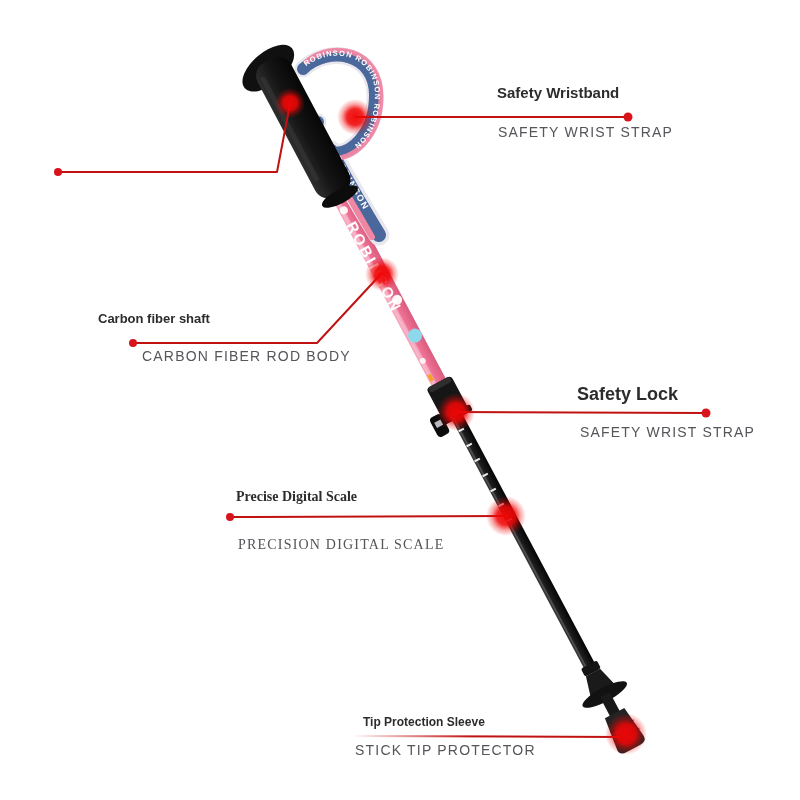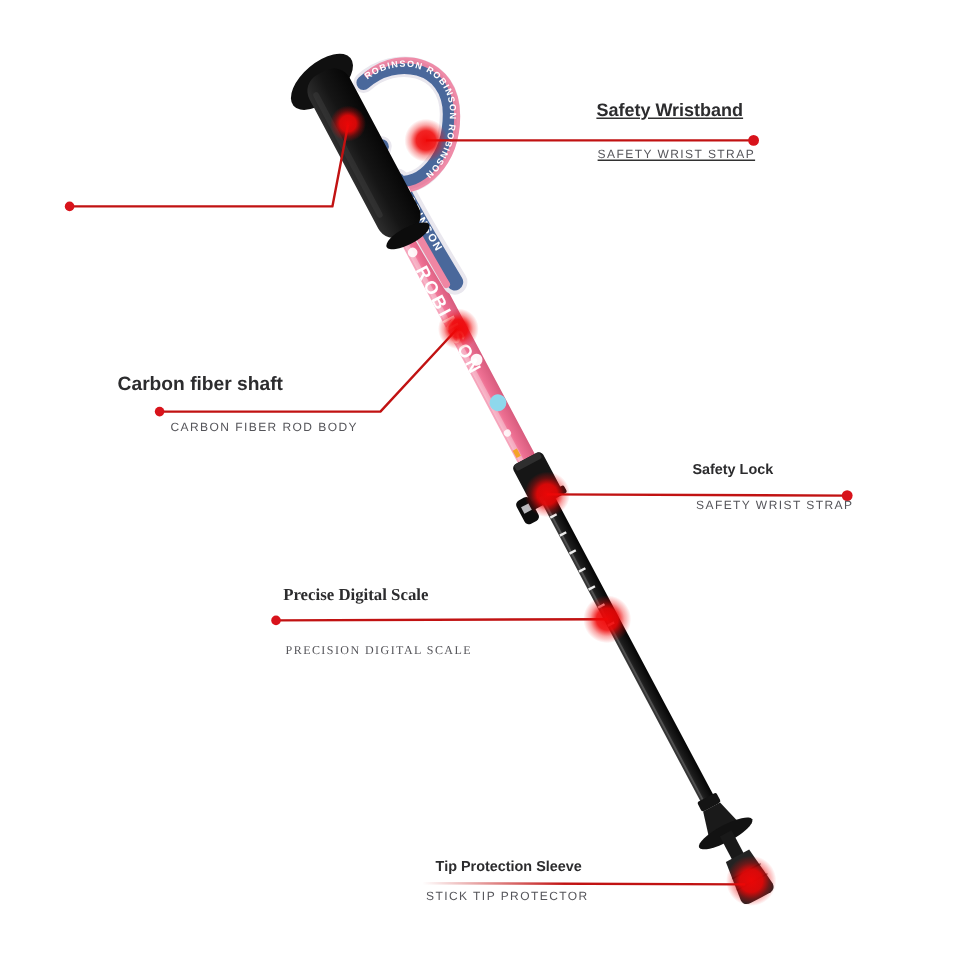--- a/index.html
+++ b/index.html
@@ -12,21 +12,21 @@
     --strap-pink:#ef86a3;
     --shaft-pink:#ee7093;
     --pole-black:#191919;
   }
   html,body{margin:0;padding:0;}
   body{background:#ffffff;font-family:"Liberation Sans","DejaVu Sans",sans-serif;}
   #stage{position:relative;width:800px;height:800px;background:#ffffff;overflow:hidden;}
   #pole-svg{position:absolute;left:0;top:0;}
   .annotation{position:absolute;white-space:nowrap;}
   .ann-title{font-weight:700;color:var(--title-color);line-height:1.2;}
-  .ann-sub{font-size:10px;letter-spacing:1.2px;color:var(--subtitle-color);line-height:1.2;}
+  .ann-sub{font-size:14px;letter-spacing:1.2px;color:var(--subtitle-color);line-height:1.2;}
   .cl{stroke:var(--line-color);stroke-width:2;fill:none;stroke-linejoin:round;}
   .cd{fill:var(--dot-color);}
   .glow{fill:url(#glowGrad);}
   .strapW{stroke:#e9e7ee;fill:none;stroke-linecap:round;}
   .strapB{stroke:var(--strap-blue);fill:none;stroke-linecap:round;}
   .strapP{stroke:var(--strap-pink);fill:none;stroke-linecap:round;}
   .straptext{fill:#ffffff;font-weight:700;font-family:"Liberation Sans",sans-serif;}
 </style>
 </head>
 <body style="background: rgb(255, 255, 255);">
@@ -141,33 +141,33 @@
       <circle class="glow" cx="506" cy="516" r="20"></circle>
       <circle class="glow" cx="626" cy="734" r="21"></circle>
       <circle class="cd" cx="58" cy="172" r="4"></circle>
       <circle class="cd" cx="133" cy="343" r="4"></circle>
       <circle class="cd" cx="230" cy="517" r="4"></circle>
       <circle class="cd" cx="628" cy="117" r="4.5"></circle>
       <circle class="cd" cx="706" cy="413" r="4.5"></circle>
     </g>
   </svg>
 
-  <div class="annotation" style="left:497px;top:84px;text-decoration:underline;">
+  <div class="annotation" style="left:497px;top:84px;">
     <div class="ann-title" style="font-size:15px;">Safety Wristband</div>
     <div class="ann-sub" style="margin-top:22px;padding-left:1px;">SAFETY WRIST STRAP</div>
   </div>
 
 
   <div class="annotation" style="left:98px;top:311px;">
-    <div class="ann-title" style="font-size:16px;">Carbon fiber shaft</div>
+    <div class="ann-title" style="font-size:13px;">Carbon fiber shaft</div>
     <div class="ann-sub" style="margin-top:21px;padding-left:44px;">CARBON FIBER ROD BODY</div>
   </div>
 
   <div class="annotation" style="left:577px;top:384px;">
-    <div class="ann-title" style="font-size:12px;">Safety Lock</div>
+    <div class="ann-title" style="font-size:18px;">Safety Lock</div>
     <div class="ann-sub" style="margin-top:18px;padding-left:3px;">SAFETY WRIST STRAP</div>
   </div>
 
   <div class="annotation" style="left:236px;top:489px;font-family:Liberation Serif, serif;">
     <div class="ann-title" style="font-size:14px;">Precise Digital Scale</div>
     <div class="ann-sub" style="margin-top:31px;padding-left:2px;">PRECISION DIGITAL SCALE</div>
   </div>
 
   <div class="annotation" style="left:347px;top:715px;">
     <div class="ann-title" style="font-size:12px;margin-left:16px;">Tip Protection Sleeve</div>

